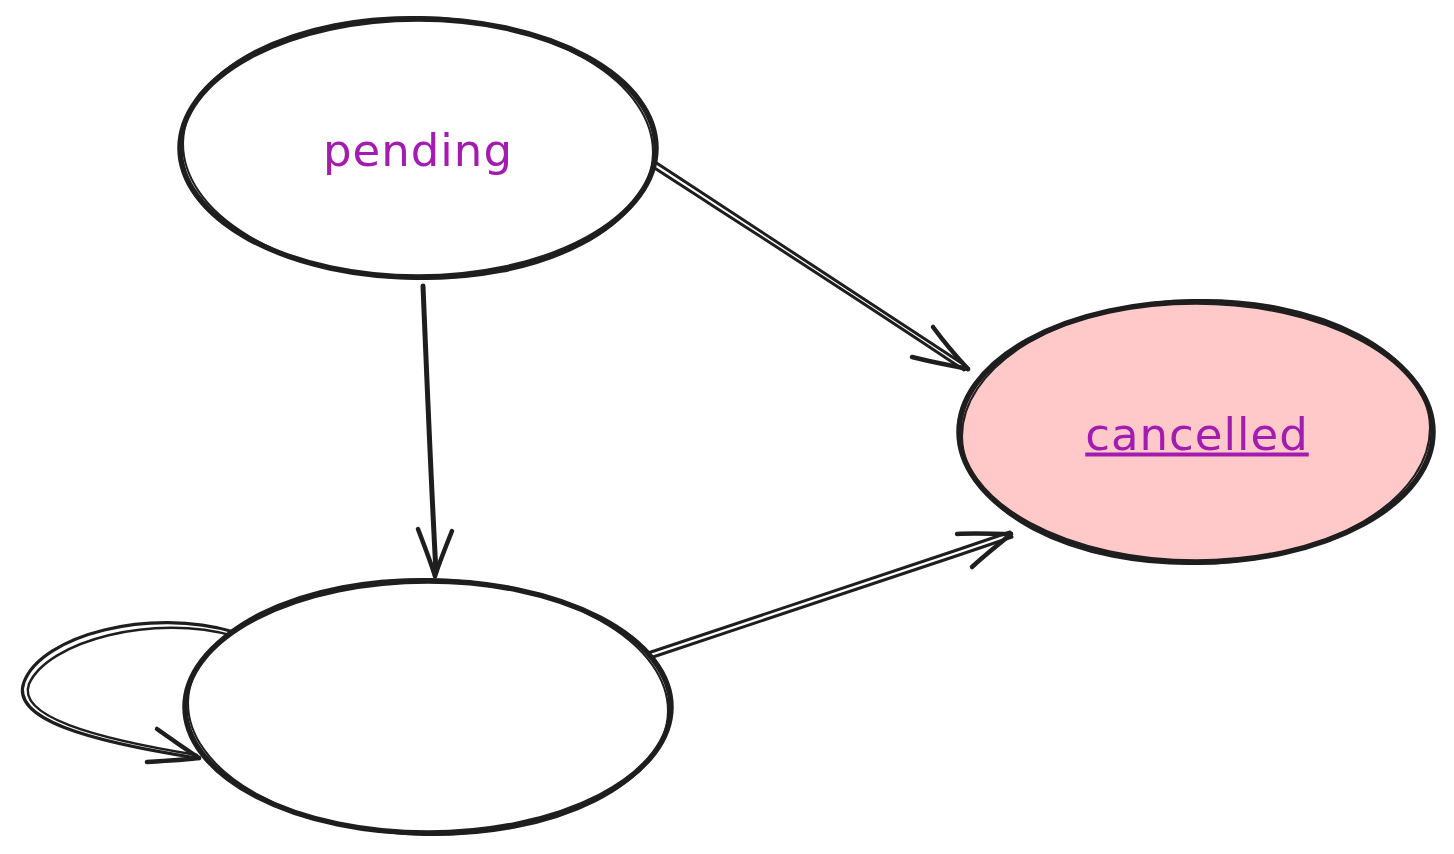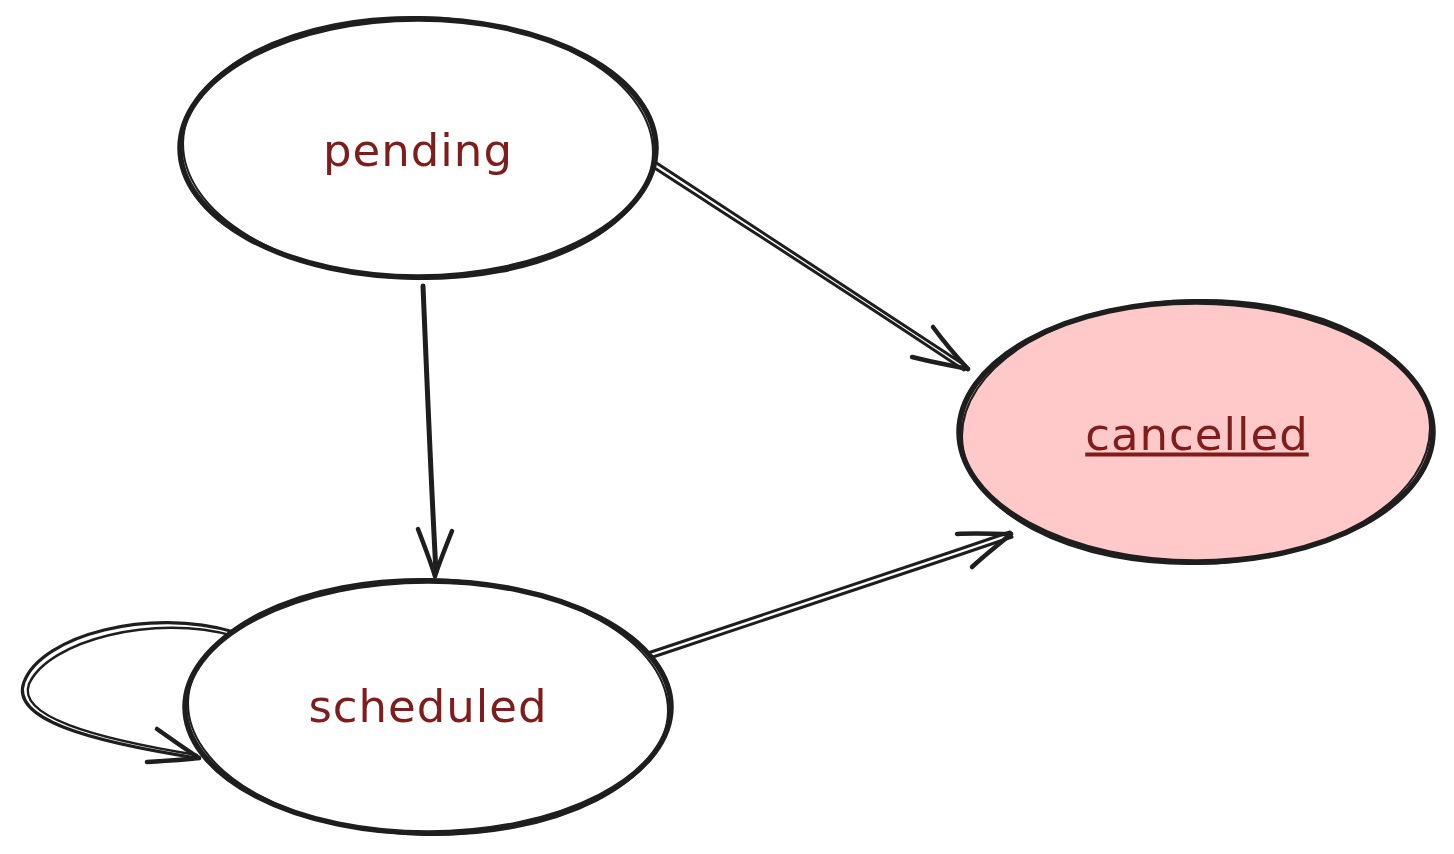--- a/index.html
+++ b/index.html
@@ -18,21 +18,21 @@
   .canvas svg {
     position: absolute;
     left: 0;
     top: 0;
   }
   .node-label {
     position: absolute;
     transform: translate(-50%, -50%);
     font-size: 45px;
     font-weight: 500;
-    color: #7f1d1d;
+    color: #a21caf;
     letter-spacing: 1px;
     white-space: nowrap;
     user-select: none;
   }
 </style>
 </head>
 <body>
 
 <div class="canvas">
   <svg width="1454" height="854" viewBox="0 0 1454 854" fill="none" stroke-linecap="round" stroke-linejoin="round">
@@ -77,14 +77,13 @@
     <g>
       <ellipse cx="428" cy="707" rx="243" ry="126" stroke="#1e1e1e" stroke-width="5.5" fill="#ffffff"></ellipse>
       <ellipse cx="428" cy="707" rx="240" ry="128" stroke="#1e1e1e" stroke-width="2" transform="rotate(1.2 428 707)"></ellipse>
     </g>
   </svg>
 
   <div class="node-label" style="left:418px; top:150px;">pending</div>
 
   <div class="node-label" style="left:1197px; top:434px;text-decoration:underline;">cancelled</div>
 
-  <div class="node-label" style="left:428px; top:706px;">scheduled</div>
 </div>
 
 </body></html>

